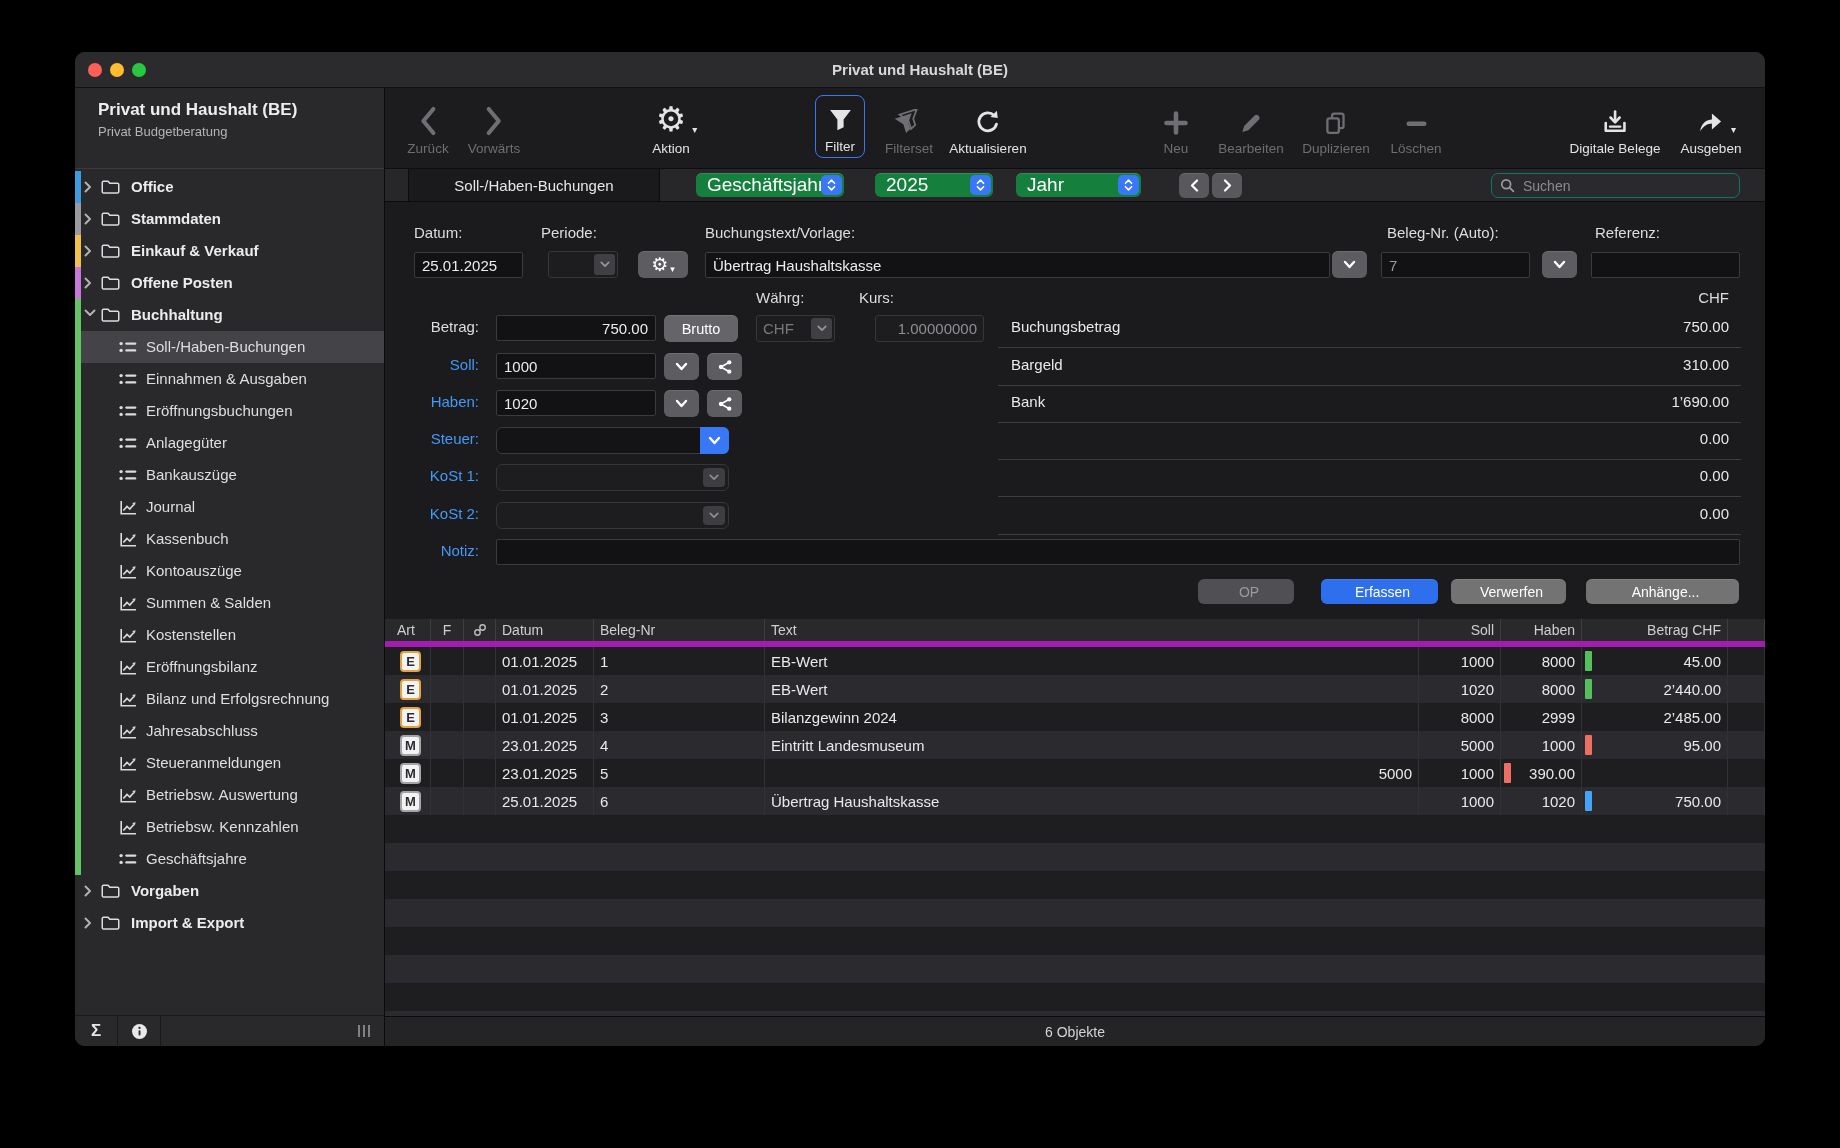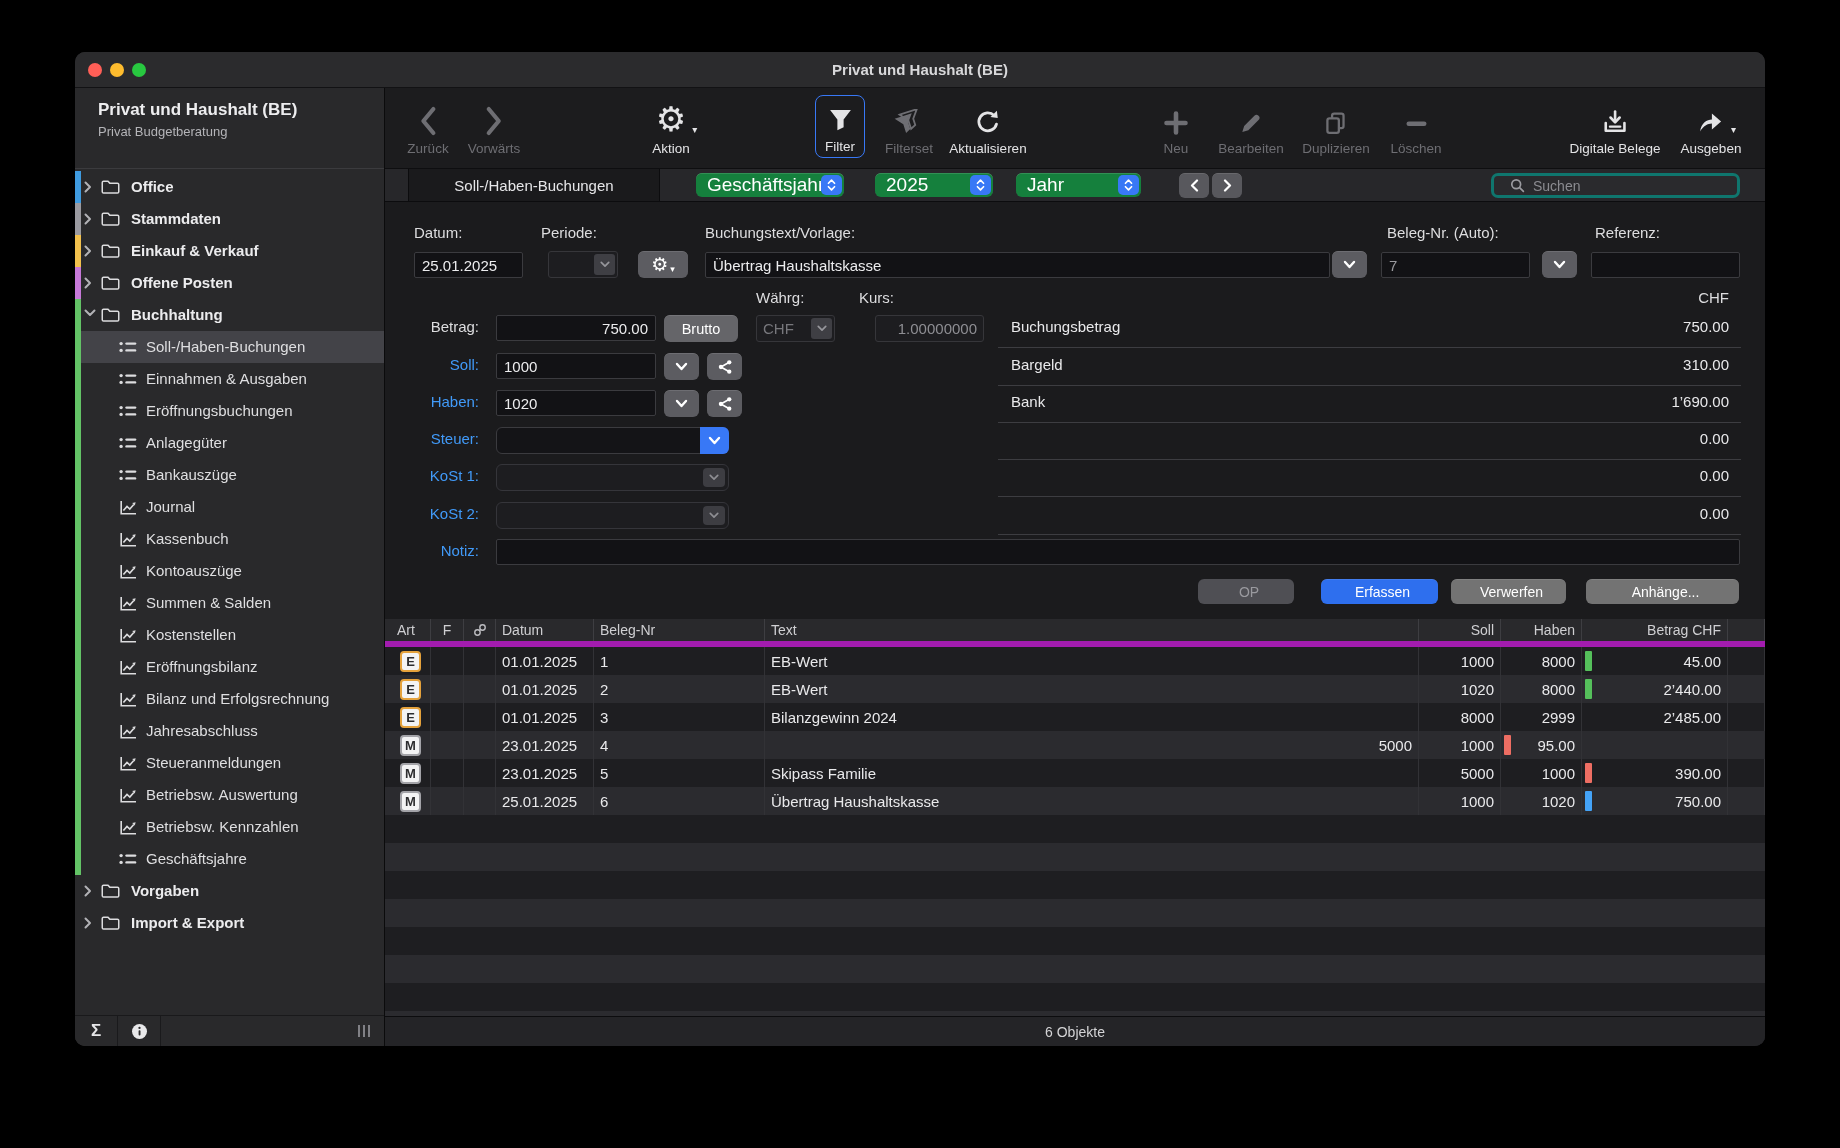--- a/index.html
+++ b/index.html
@@ -50,22 +50,22 @@
   .filterbar{height:33px;background:#27272a;border-bottom:1px solid #0c0c0e;position:relative;box-sizing:border-box;}
   .page-tab{position:absolute;left:23px;top:0;height:100%;width:250px;background:#1a1a1c;
             display:flex;align-items:center;justify-content:center;font-size:15px;color:#e6e6e8;
             border-left:1px solid #0c0c0e;border-right:1px solid #0c0c0e;}
   .pill{position:absolute;top:4px;height:24px;border-radius:6px;background:#15803d;color:#fff;font-size:19px;
         display:flex;align-items:center;padding-left:11px;box-sizing:border-box;box-shadow:inset 0 .5px 0 rgba(255,255,255,.25);}
   .pill .ud{position:absolute;right:2px;top:2px;width:21px;height:20px;border-radius:5px;background:#3878f6;
             display:flex;align-items:center;justify-content:center;}
   .stepper{position:absolute;top:4px;width:30px;height:25px;border-radius:6px;background:#58585d;
            display:flex;align-items:center;justify-content:center;box-shadow:inset 0 .5px 0 rgba(255,255,255,.2);}
-  .searchbox{position:absolute;top:4px;height:25px;border-radius:7px;background:#2a2a2d;border:3px solid #0f766e;
-             display:flex;align-items:center;padding:0 16px;box-sizing:border-box;color:#8b8b90;}
+  .searchbox{position:absolute;top:4px;height:25px;border-radius:7px;background:#2a2a2d;border:1px solid #0f766e;
+             display:flex;align-items:center;padding:0 8px;box-sizing:border-box;color:#8b8b90;}
   .searchbox input{flex:1;background:transparent;border:none;outline:none;color:#d6d6d8;font-size:14px;margin-left:6px;
                    font-family:inherit;}
   .searchbox input::placeholder{color:#8b8b90;}
   
   .form{position:relative;height:417px;background:#1b1b1d;font-size:15px;}
   .flbl{position:absolute;left:0;width:94px;text-align:right;color:#dddddf;}
   .lblue{color:#419af8;}
   .lab{position:absolute;color:#dddddf;white-space:nowrap;}
   .inp{position:absolute;height:26px;background:#121215;border:1px solid #3b3b3f;border-radius:2px;
        color:#ececee;font-size:15px;padding:0 7px;box-sizing:border-box;font-family:inherit;outline:none;}
@@ -818,37 +818,37 @@
               <span class="tc"></span>
             </div>
             <div class="tgrid trow even">
               <span class="tc center">
                 <span class="badge" style="border-color: rgb(163, 163, 168);">M</span>
               </span>
               <span class="tc"></span>
               <span class="tc"></span>
               <span class="tc">23.01.2025</span>
               <span class="tc">4</span>
+              <span class="tc">Eintritt Landesmuseum</span>
               <span class="tc right">5000</span>
               <span class="tc right">1000</span>
               <span class="tc right amtcell">
                 <span class="bar" style="background: rgb(238, 110, 99);"></span>
                 <span>95.00</span>
               </span>
               <span class="tc"></span>
             </div>
             <div class="tgrid trow odd">
               <span class="tc center">
                 <span class="badge" style="border-color: rgb(163, 163, 168);">M</span>
               </span>
               <span class="tc"></span>
               <span class="tc"></span>
               <span class="tc">23.01.2025</span>
               <span class="tc">5</span>
-              <span class="tc">Skipass Familie</span>
               <span class="tc right">5000</span>
               <span class="tc right">1000</span>
               <span class="tc right amtcell">
                 <span class="bar" style="background: rgb(238, 110, 99);"></span>
                 <span>390.00</span>
               </span>
               <span class="tc"></span>
             </div>
             <div class="tgrid trow even">
               <span class="tc center">

